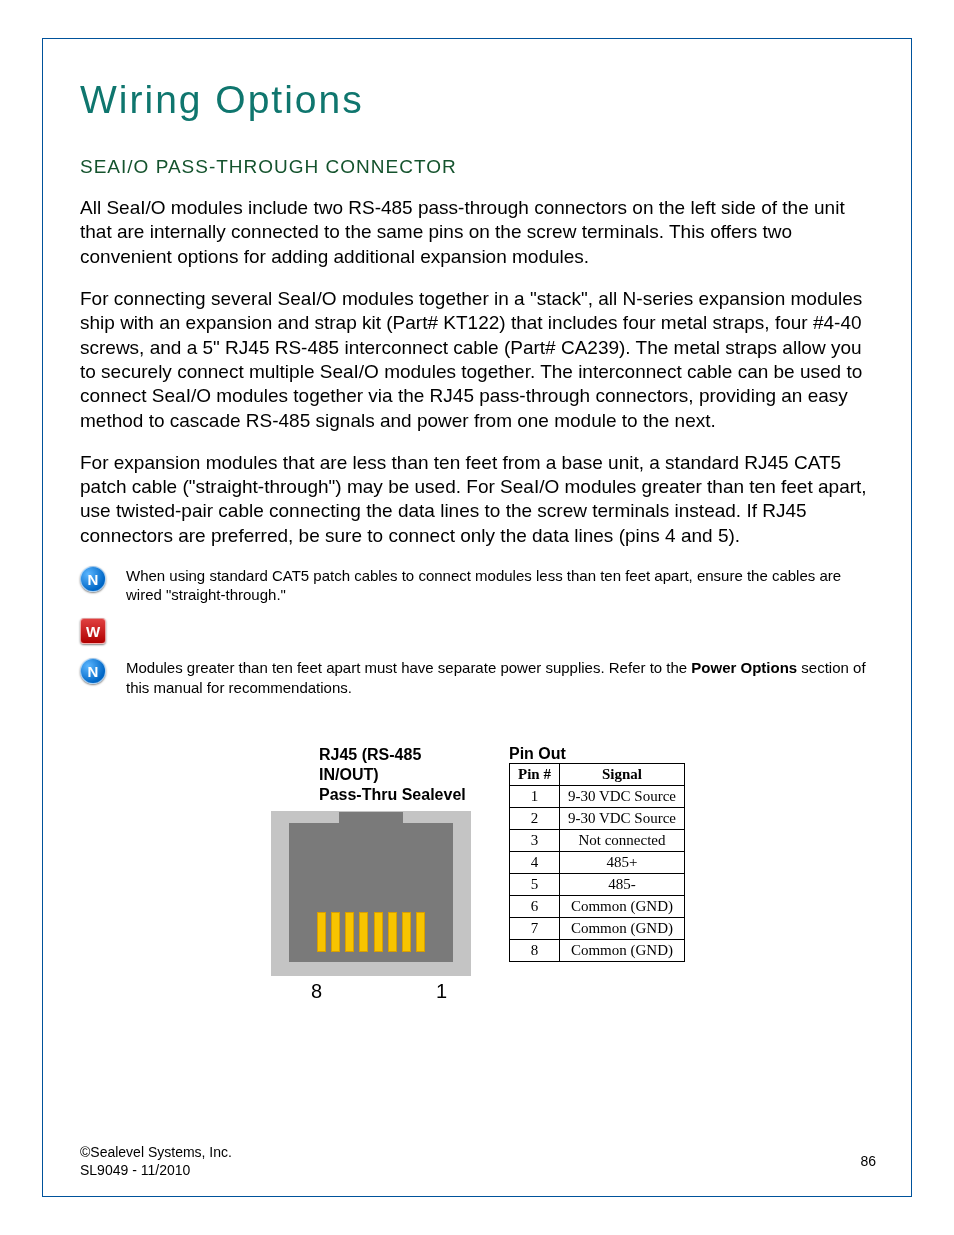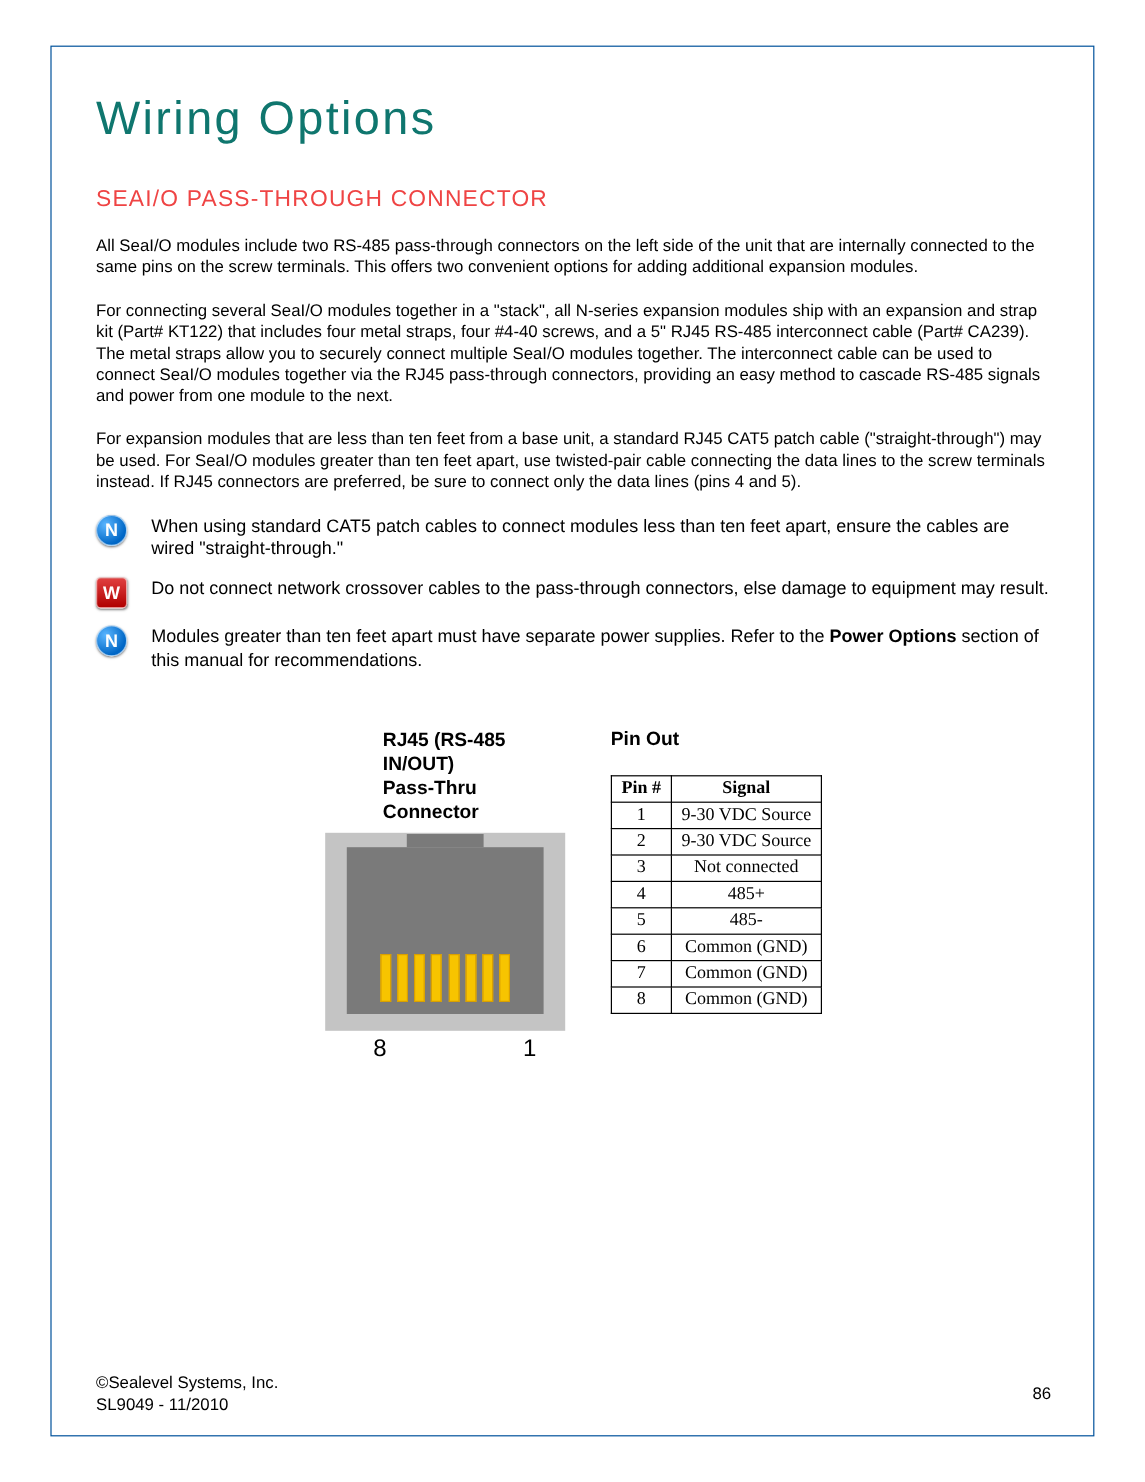--- a/index.html
+++ b/index.html
@@ -31,26 +31,26 @@
     font-size: 39px;
     letter-spacing: 2px;
     color: #0f766e;
     margin-bottom: 34px;
   }
   h2 {
     font-family: "Century Gothic", "Trebuchet MS", sans-serif;
     font-weight: 400;
     font-size: 19px;
     letter-spacing: 1px;
-    color: #ef4444;
+    color: #14532d;
     text-transform: uppercase;
     margin-bottom: 18px;
   }
   p.body {
-    font-size: 14px;
+    font-size: 19px;
     line-height: 1.28;
     margin-bottom: 18px;
     color: #000;
   }
   .note-row {
     display: flex;
     align-items: flex-start;
     margin-bottom: 14px;
   }
   .note-icon {
@@ -135,21 +135,21 @@
     font-family: Arial, sans-serif;
     font-size: 20px;
     margin-top: 4px;
     padding: 0 34px 0 40px;
   }
   .pinout-col { }
   .pinout-title {
     font-family: Arial, sans-serif;
     font-weight: bold;
     font-size: 16px;
-    margin-bottom: 20px;
+    margin-bottom: 0;
   }
   table.pinout {
     border-collapse: collapse;
     font-family: "Times New Roman", serif;
     font-size: 15px;
   }
   table.pinout th, table.pinout td {
     border: 1.5px solid #000;
     padding: 2px 8px;
     text-align: center;
@@ -186,37 +186,36 @@
     <div class="note-icon">
         <div class="badge badge-n">N</div>
       </div>
     <div class="note-text">When using standard CAT5 patch cables to connect modules less than ten feet apart, ensure the cables are wired "straight-through."</div>
   </div>
 
   <div class="note-row">
     <div class="note-icon">
         <div class="badge badge-w">W</div>
       </div>
-    <div class="note-text">Do not connect network crossover cables to the pass-through connectors, else damage to equipment may result.</div>
   </div>
 
   <div class="note-row">
     <div class="note-icon">
         <div class="badge badge-n">N</div>
       </div>
     <div class="note-text">
       <span>Modules greater than ten feet apart must have separate power supplies. Refer to the </span><b>Power Options</b><span> section of this manual for recommendations.</span>
     </div>
   </div>
 
   <div class="figure-area">
     <div class="connector-col">
       <div class="connector-title">
         <span>RJ45 (RS-485 IN/OUT)</span><br>
-        <span>Pass-Thru Connector</span>
+        <span>Pass-Thru Sealevel</span>
       </div>
       <div class="connector-box">
         <div class="rj45-body">
           <div class="rj45-tab"></div>
           <div class="rj45-pins">
             <span></span>
               <span></span>
               <span></span>
               <span></span>
               <span></span>

